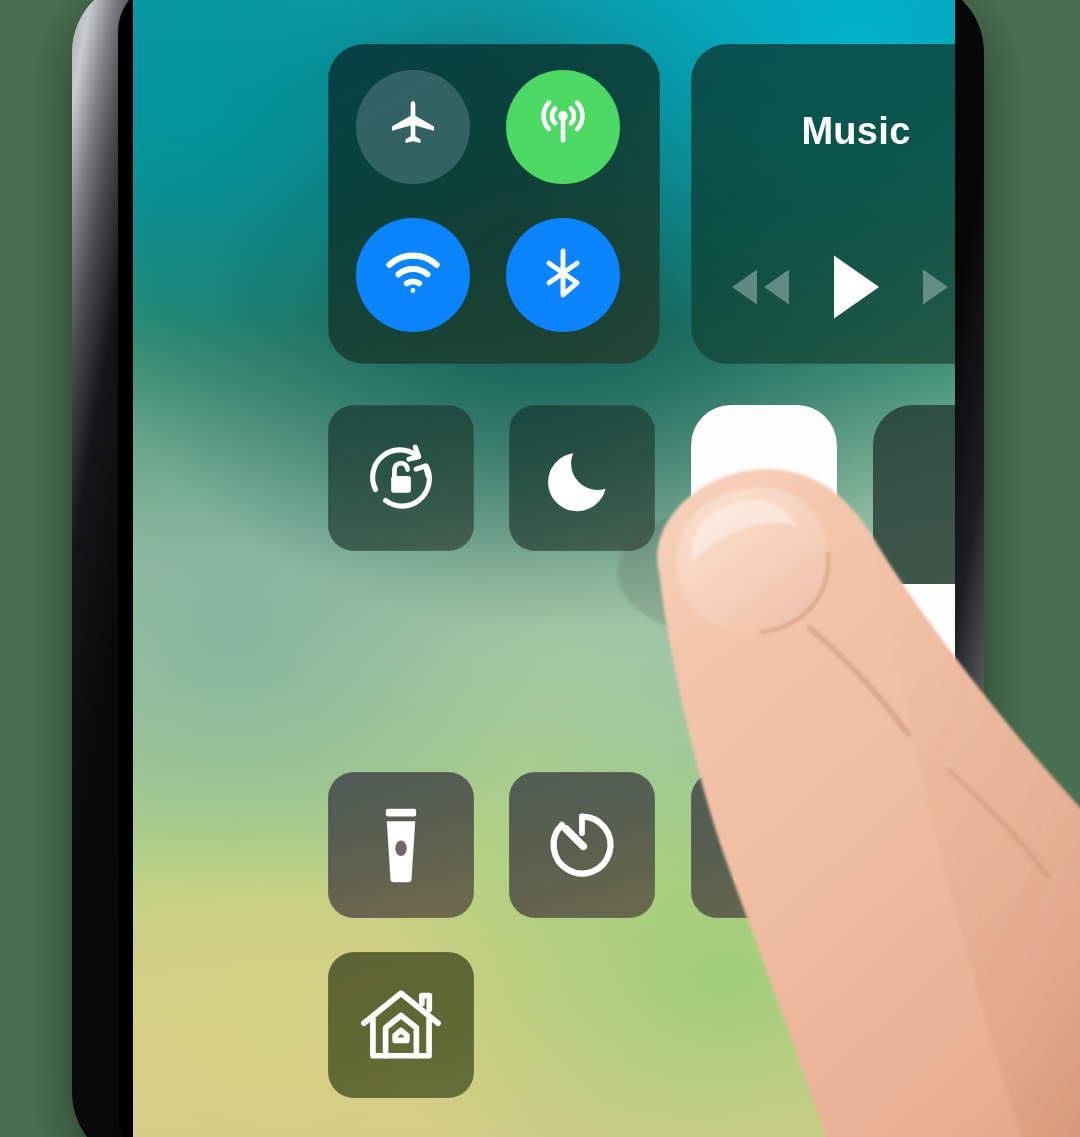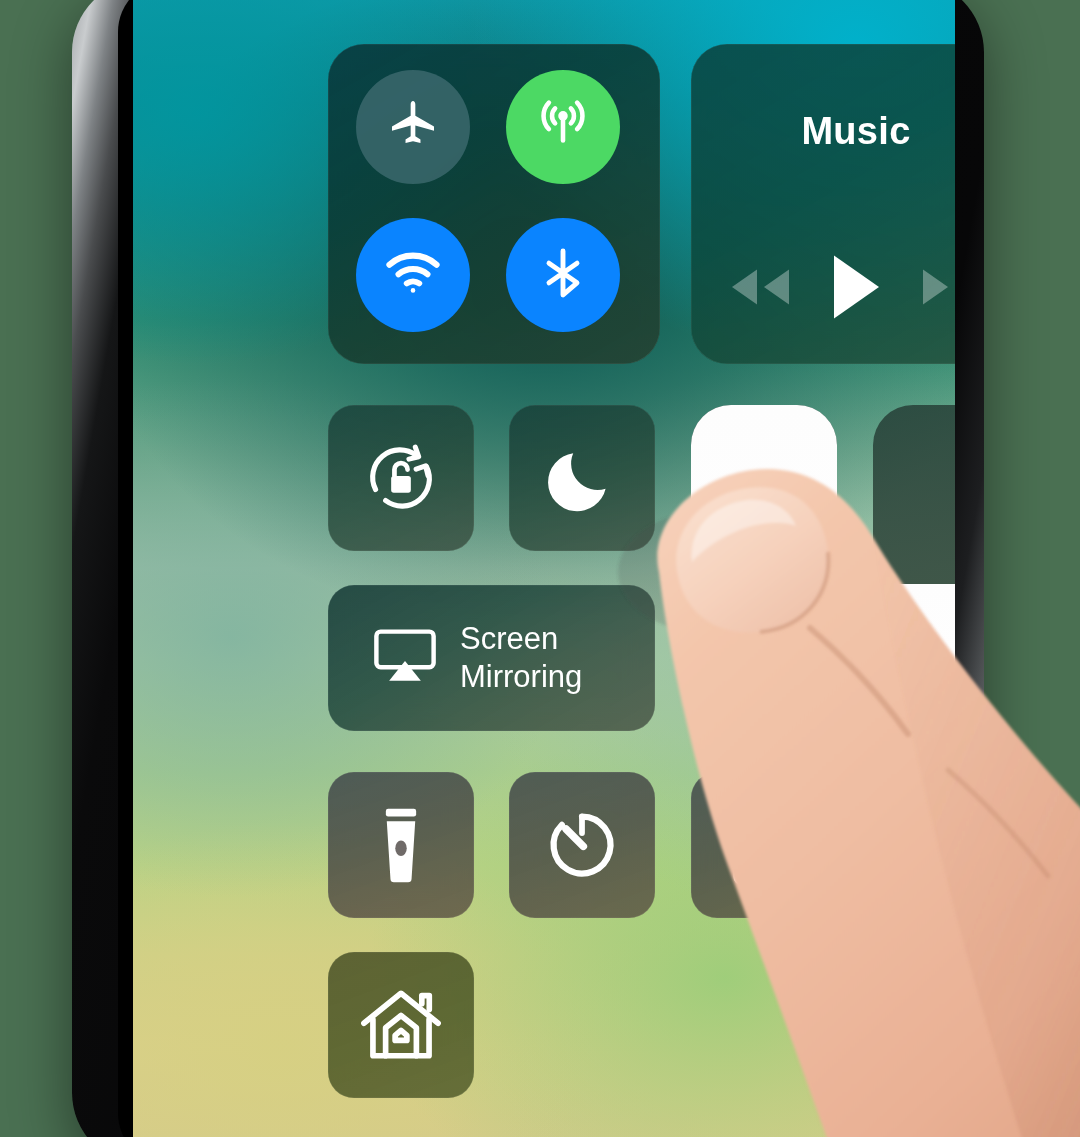--- a/index.html
+++ b/index.html
@@ -304,30 +304,20 @@
       </div>
 
       <div class="tile frost-sm" id="btn-dnd">
         <div class="ctr">
           <svg width="74" height="74" viewBox="0 0 32 32" fill="#fff">
             <path d="M26.2 20.6A11.4 11.4 0 0 1 12.2 5.3a12.6 12.6 0 1 0 14 15.3z"></path>
           </svg>
         </div>
       </div>
 
-      <div class="tile frost" id="screen-mirroring">
-        <span>
-          <svg width="66" height="58" viewBox="0 0 34 30" fill="none" stroke="#fff" stroke-width="2.3" stroke-linejoin="round">
-            <rect x="2.2" y="2.4" width="29.6" height="18.4" rx="2.2"></rect>
-            <path d="M17 17.6l8.2 10.2H8.8z" fill="#fff" stroke="none"></path>
-          </svg>
-        </span>
-        <span id="sm-label">Screen
-Mirroring</span>
-      </div>
 
       <div class="slider" id="slider-brightness">
         <div class="track"></div>
         <div class="fill" style="height: 100%;"></div>
         <div class="glyph">
           <svg width="72" height="72" viewBox="0 0 36 36" fill="none" stroke="#7d8f82" stroke-width="2.1" stroke-linecap="round">
             <circle cx="18" cy="18" r="5.1" fill="#7d8f82" stroke="none"></circle>
             <path d="M18 3.4v5.0M18 27.6v5.0M3.4 18h5.0M27.6 18h5.0"></path>
             <path d="M7.7 7.7l3.5 3.5M24.8 24.8l3.5 3.5M28.3 7.7l-3.5 3.5M11.2 24.8l-3.5 3.5"></path>
           </svg>

